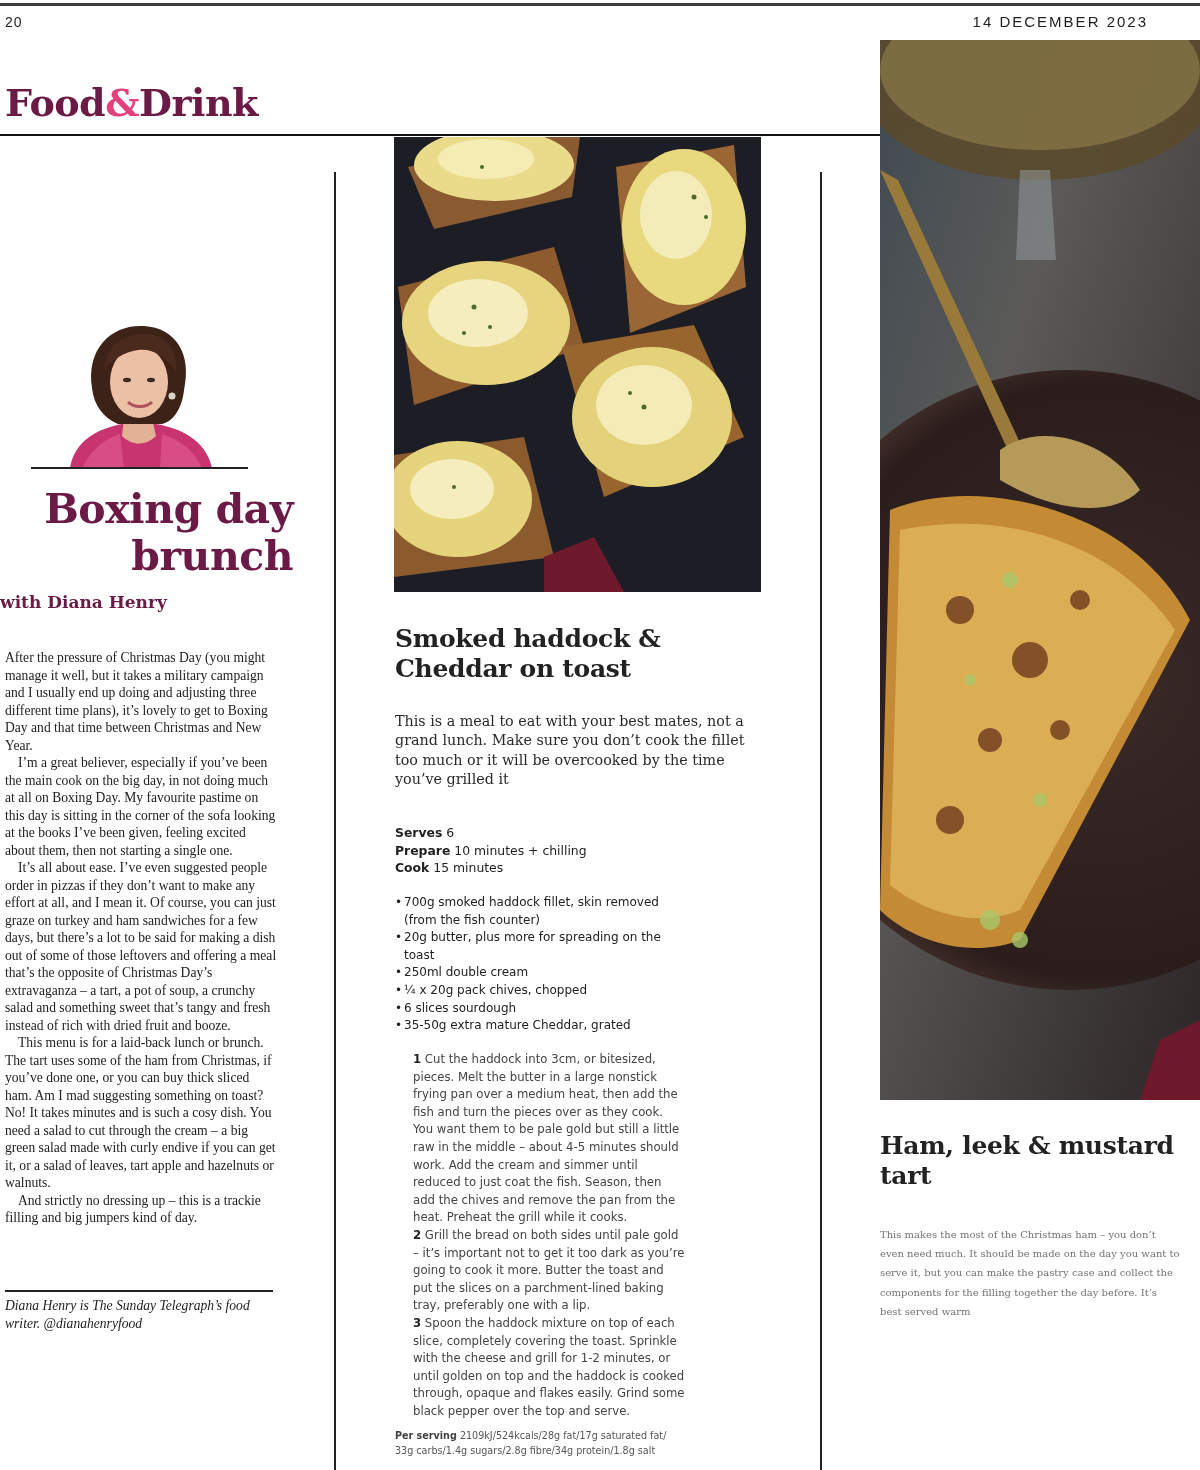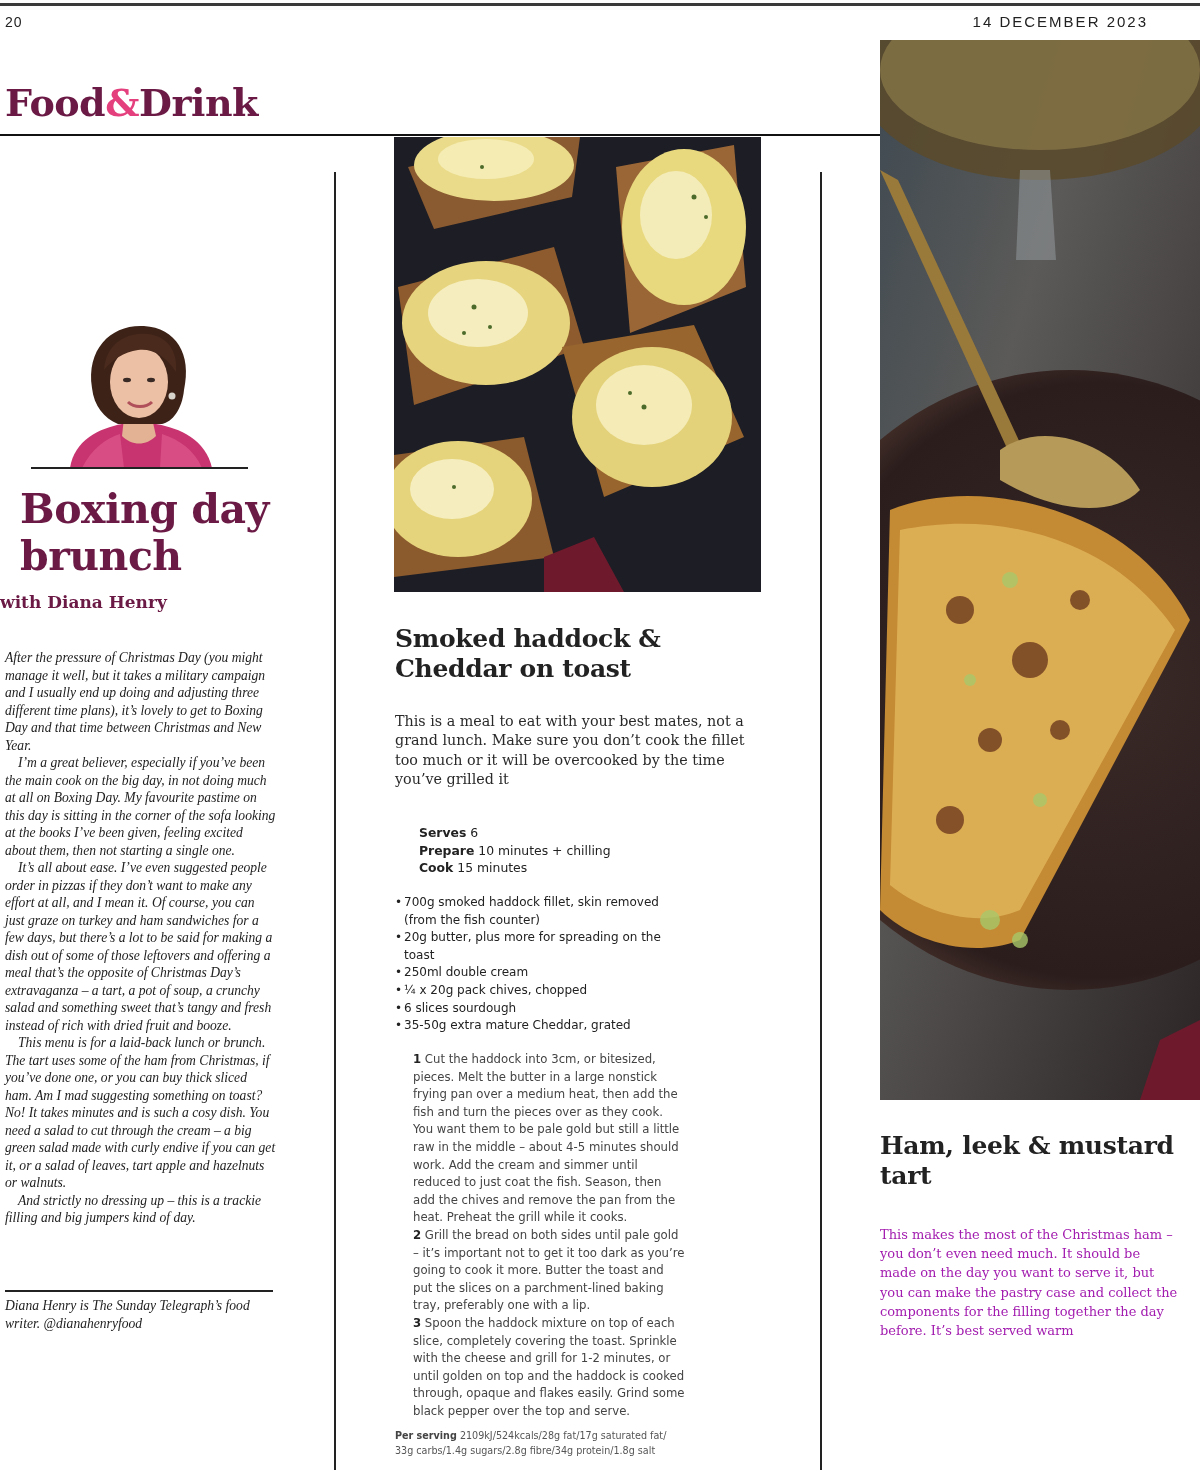--- a/index.html
+++ b/index.html
@@ -12,47 +12,47 @@
 
   .masthead { position: absolute; left: 5px; top: 80px; font-family: "DejaVu Serif", serif; font-weight: bold; font-size: 38px; letter-spacing: -0.5px; color: #6b1a45; line-height: 46px; text-align: center; }
   .masthead .amp { color: #e4407e; }
   .masthead-rule { position: absolute; left: 0; top: 134px; width: 880px; height: 2px; background: #111; }
 
   .col-div { position: absolute; width: 1.5px; background: #222; top: 172px; height: 1298px; }
 
   
   .author-photo { position: absolute; left: 52px; top: 318px; width: 174px; height: 150px; }
   .author-rule { position: absolute; left: 31px; top: 467px; width: 217px; height: 1.5px; background: #222; }
-  .headline { position: absolute; left: 8px; top: 486px; width: 277px; text-align: left; font-family: "DejaVu Serif", serif; font-weight: bold; font-size: 41px; line-height: 47px; color: #6b1a45; letter-spacing: -0.5px; padding-left: 12px; }
+  .headline { position: absolute; left: 16px; top: 486px; width: 277px; text-align: right; font-family: "DejaVu Serif", serif; font-weight: bold; font-size: 41px; line-height: 47px; color: #6b1a45; letter-spacing: -0.5px; padding-left: 12px; }
   .byline { position: absolute; left: 0; top: 592px; width: 277px; text-align: left; font-family: "DejaVu Serif", serif; font-weight: bold; font-size: 17px; color: #6b1a45; }
 
   .article { position: absolute; left: 5px; top: 649px; width: 272px; font-family: "Liberation Serif", serif; font-size: 13.6px; line-height: 17.5px; color: #222; }
-  .article p { text-indent: 0; font-style: italic; }
+  .article p { text-indent: 0; }
   .article p + p { text-indent: 13px; }
   .bio-rule { position: absolute; left: 5px; top: 1290px; width: 268px; height: 1.5px; background: #222; }
   .bio { position: absolute; left: 5px; top: 1297px; width: 272px; font-family: "Liberation Serif", serif; font-style: italic; font-size: 13.6px; line-height: 17.5px; color: #222; }
 
   
   .photo-center { position: absolute; left: 394px; top: 137px; width: 367px; height: 455px; overflow: hidden; background: #1a1c24; }
   .recipe1-title { position: absolute; left: 395px; top: 624px; width: 360px; font-family: "DejaVu Serif", serif; font-weight: bold; font-size: 25px; line-height: 30px; color: #222; letter-spacing: -0.3px; }
   .recipe1-intro { position: absolute; left: 395px; top: 712px; width: 360px; font-family: "DejaVu Serif", serif; font-size: 14.3px; line-height: 19.4px; color: #2a2a2a; }
-  .meta { position: absolute; left: 395px; top: 824px; width: 300px; font-family: "DejaVu Sans", sans-serif; font-size: 12.4px; line-height: 17.6px; color: #222; margin-left: 24px; }
+  .meta { position: absolute; left: 395px; top: 824px; width: 300px; font-family: "DejaVu Sans", sans-serif; font-size: 12.4px; line-height: 17.6px; color: #222; }
   .meta b { font-weight: bold; }
   .ingredients { position: absolute; left: 395px; top: 894px; width: 290px; font-family: "DejaVu Sans", sans-serif; font-size: 12px; line-height: 17.6px; color: #222; list-style: none; }
   .ingredients li { padding-left: 9px; text-indent: -9px; }
   .ingredients li::before { content: "•"; display: inline-block; width: 9px; text-indent: 0; }
   .method { position: absolute; left: 395px; top: 1051px; width: 272px; font-family: "DejaVu Sans", sans-serif; font-size: 11.7px; line-height: 17.6px; color: #444; margin-left: 18px; }
   .method .step-num { font-weight: bold; color: #222; }
   .nutrition { position: absolute; left: 395px; top: 1428px; width: 272px; font-family: "DejaVu Sans", sans-serif; font-size: 9.6px; line-height: 15px; color: #555; }
   .nutrition b { font-weight: bold; color: #444; }
 
   
   .photo-right { position: absolute; left: 880px; top: 40px; width: 320px; height: 1060px; overflow: hidden; background: #36302f; }
   .recipe2-title { position: absolute; left: 880px; top: 1131px; width: 300px; font-family: "DejaVu Serif", serif; font-weight: bold; font-size: 25px; line-height: 30px; color: #222; letter-spacing: -0.3px; }
-  .recipe2-intro { position: absolute; left: 880px; top: 1225px; width: 300px; font-family: "DejaVu Serif", serif; font-size: 13px; line-height: 19.2px; color: #a21caf; }
+  .recipe2-intro { position: absolute; left: 880px; top: 1225px; width: 300px; font-family: "DejaVu Serif", serif; font-size: 10px; line-height: 19.2px; color: #737373; }
 </style>
 </head>
 <body>
 
 <div class="top-rule"></div>
 <div class="page-num">20</div>
 <div class="date">14 DECEMBER 2023</div>
 
 <div class="masthead"><span>Food</span><span class="amp">&amp;</span><span>Drink</span></div>
 <div class="masthead-rule"></div>

